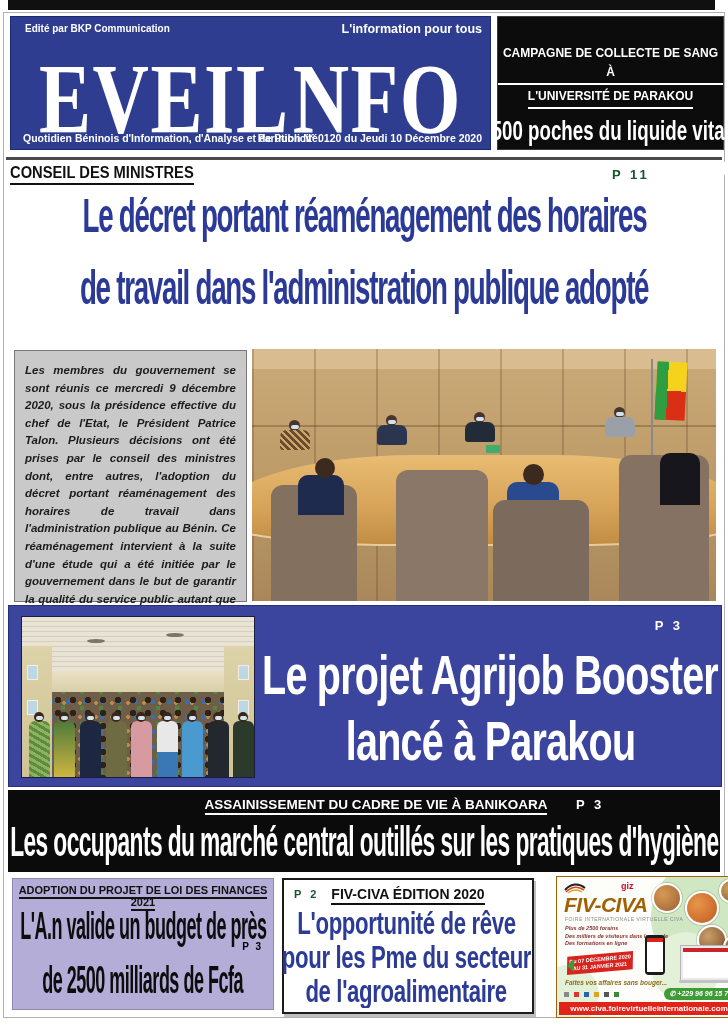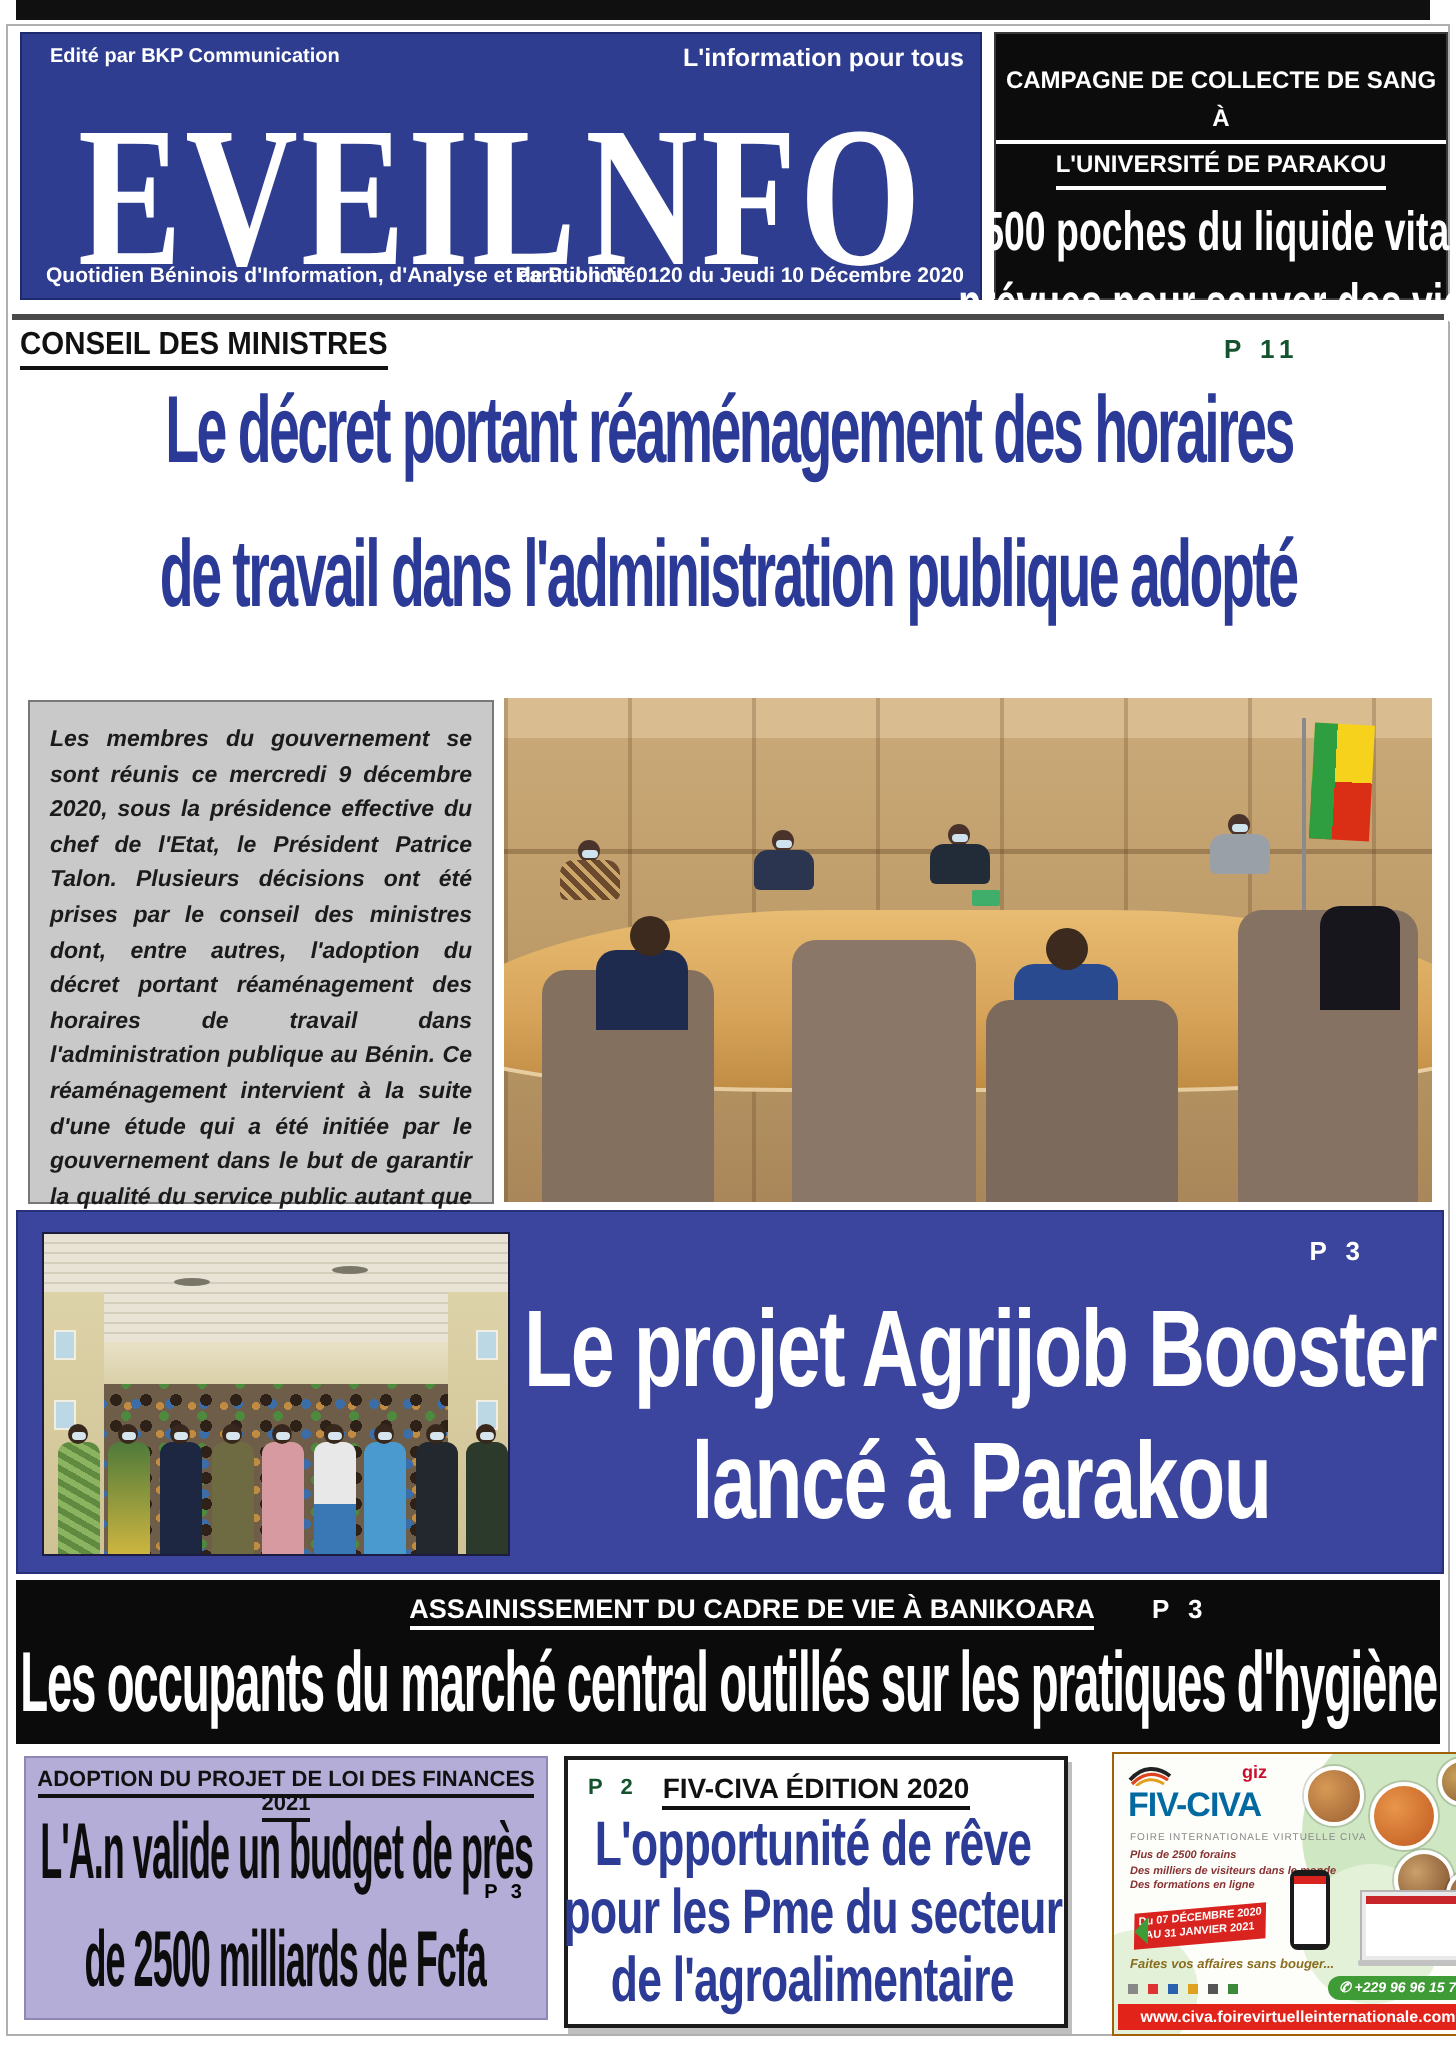--- a/index.html
+++ b/index.html
@@ -87,21 +87,21 @@
   #budget .line{left:0;width:260px;color:#0d0d0d;font-weight:700;font-size:36px;letter-spacing:-1px;}
   #budget .pr{position:absolute;right:10px;top:62px;font-size:10px;letter-spacing:2px;font-weight:700;}
   
   #fivciva{left:282px;top:878px;width:248px;height:132px;background:#fff;border:2px solid #1c1c1c;box-shadow:2px 3px 0 rgba(0,0,0,.25);}
   #fivciva .pr{position:absolute;left:10px;top:8px;font-size:11px;}
   #fivciva .k{position:absolute;left:0;right:0;top:6px;text-align:center;font-size:14px;}
   #fivciva .line{left:0;width:244px;color:#2c3c96;font-weight:700;font-size:30px;letter-spacing:-.5px;}
   
   #ad{left:540px;top:876px;width:184px;height:140px;background:#fdfdfa;border:1px solid #a16207;overflow:hidden;margin-left:16px;}
   .adcirc{position:absolute;border-radius:50%;}
-  #ad .brand{position:absolute;left:7px;top:16px;font-weight:700;font-size:17px;letter-spacing:-.5px;color:#0369a1;}
+  #ad .brand{position:absolute;left:7px;top:16px;font-weight:700;font-size:21px;letter-spacing:-.5px;color:#a16207;font-style:italic;}
   #ad .brandsub{position:absolute;left:8px;top:39px;font-size:5px;color:#8a8a8a;letter-spacing:.5px;}
   #ad .giz{position:absolute;left:64px;top:4px;color:#c8102e;font-weight:700;font-size:9px;}
   #ad .bullets{position:absolute;left:8px;top:48px;font-size:5.5px;font-weight:700;font-style:italic;color:#833;line-height:7.5px;}
   #ad .ribbon{position:absolute;left:10px;top:77px;width:66px;height:18px;background:#d8231f;transform:rotate(-5deg) skewX(-6deg);
       color:#fff;font-weight:700;font-size:5.5px;line-height:7px;text-align:center;padding-top:2px;box-sizing:border-box;}
   #ad .ribbon:before{content:"";position:absolute;left:-7px;top:2px;border:7px solid transparent;border-right-color:#3f9b35;}
   #ad .slogan{position:absolute;left:8px;top:102px;font-size:6.5px;font-weight:700;font-style:italic;color:#8a6d1f;}
   #ad .partners{position:absolute;left:7px;top:115px;display:flex;gap:5px;}
   #ad .partners i{width:5px;height:5px;display:block;}
   #ad .phonepill{position:absolute;right:4px;top:111px;background:#3f9b35;color:#fff;font-weight:700;font-style:italic;
@@ -133,21 +133,21 @@
     <svg width="46" height="104" viewBox="0 0 40 100" style="margin:0 2px 2px 2px">
       <path fill="#ffffff" d="M16,2 L24,0 C28,1 28,5 25,8 L29,11 C31,15 29,19 31,23 L30,31 C28,35 27,37 27,41 L28,95 C28,98 24,100 20,100 L14,99 L14,60 C14,50 10,44 11,36 C8,28 12,24 10,18 C9,10 12,4 16,2 Z"></path>
     </svg>
     <span class="logo-word">NFO</span>
   </div>
   <div class="sub">Quotidien Béninois d'Information, d'Analyse et de Publicité.</div>
   <div class="iss">Parution N° 0120 du Jeudi 10 Décembre 2020</div>
 </div>
 
 <div id="blood" class="abs">
-  <div style="margin-top:14px;line-height:19px">
+  <div style="margin-top:27px;line-height:19px">
     <span class="k">CAMPAGNE DE COLLECTE DE SANG À</span><br>
     <span class="k">L'UNIVERSITÉ DE PARAKOU</span>
   </div>
   <div class="squeeze" style="margin-top:7px">
       <span class="hl" style="--sx:.78;--sy:1.15">500 poches du liquide vital</span>
     </div>
   <div class="squeeze" style="margin-top:6px">
       <span class="hl" style="--sx:.78;--sy:1.15">prévues pour sauver des vies</span>
     </div>
 </div>

